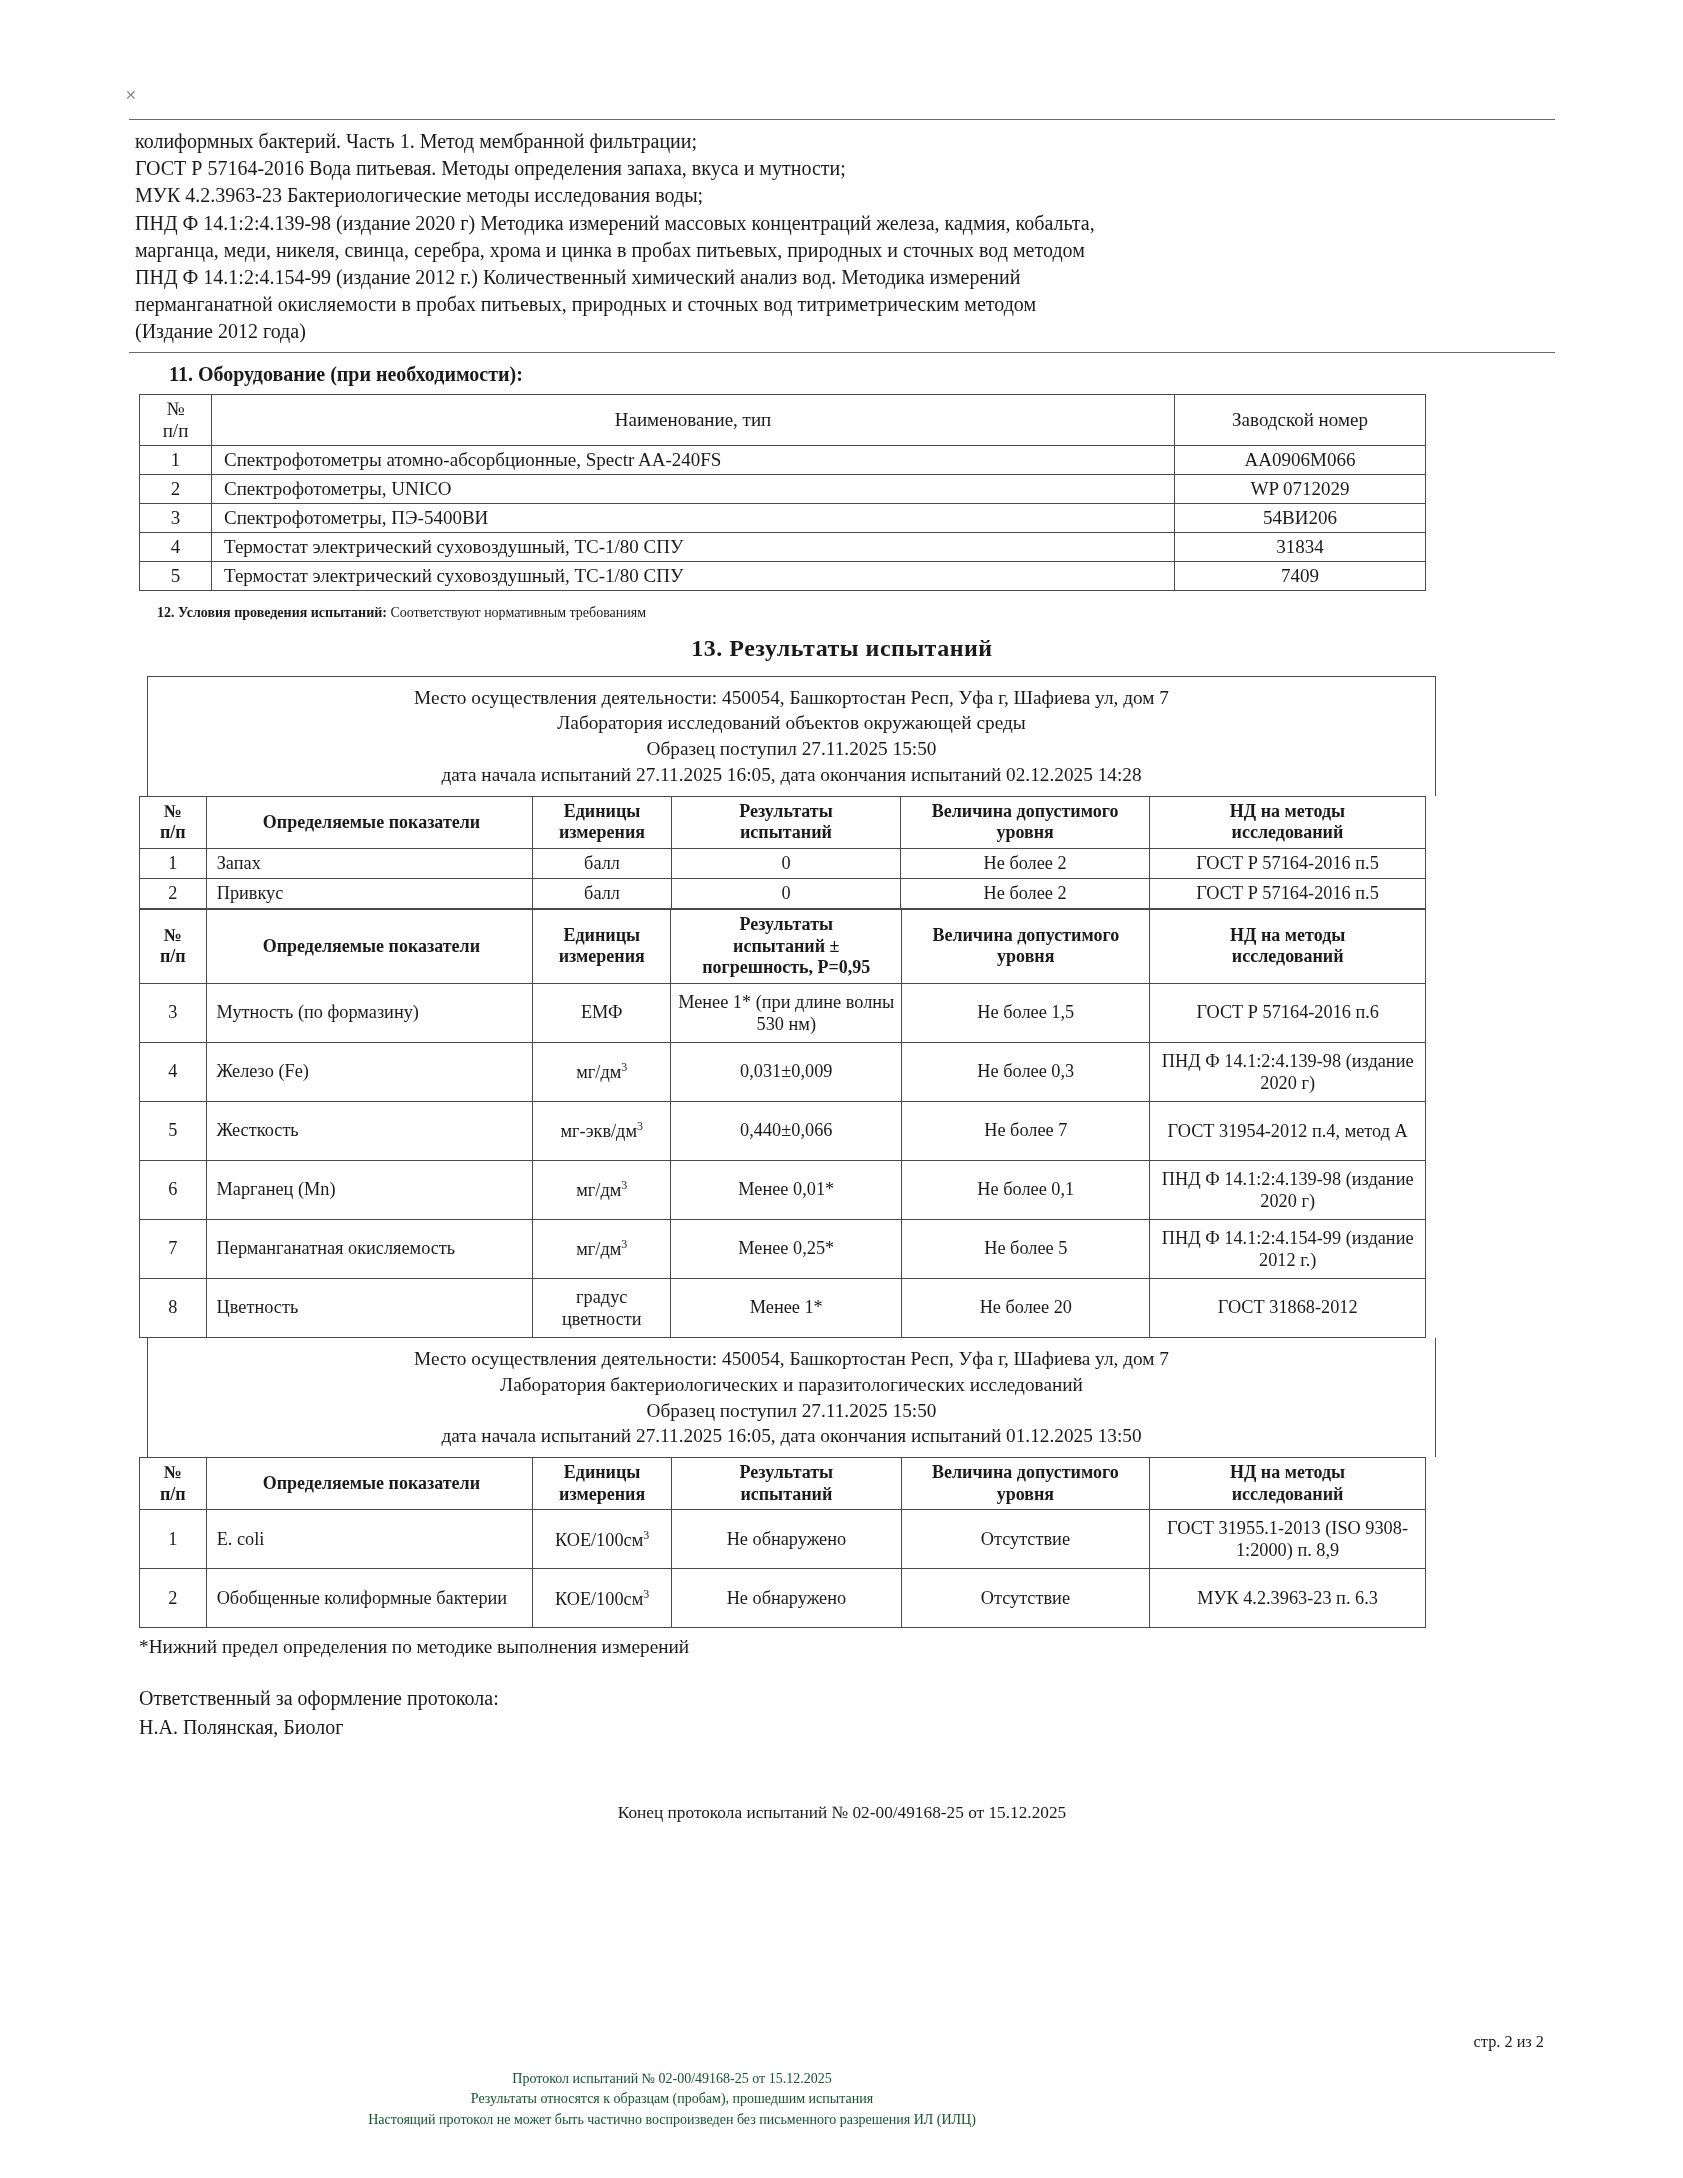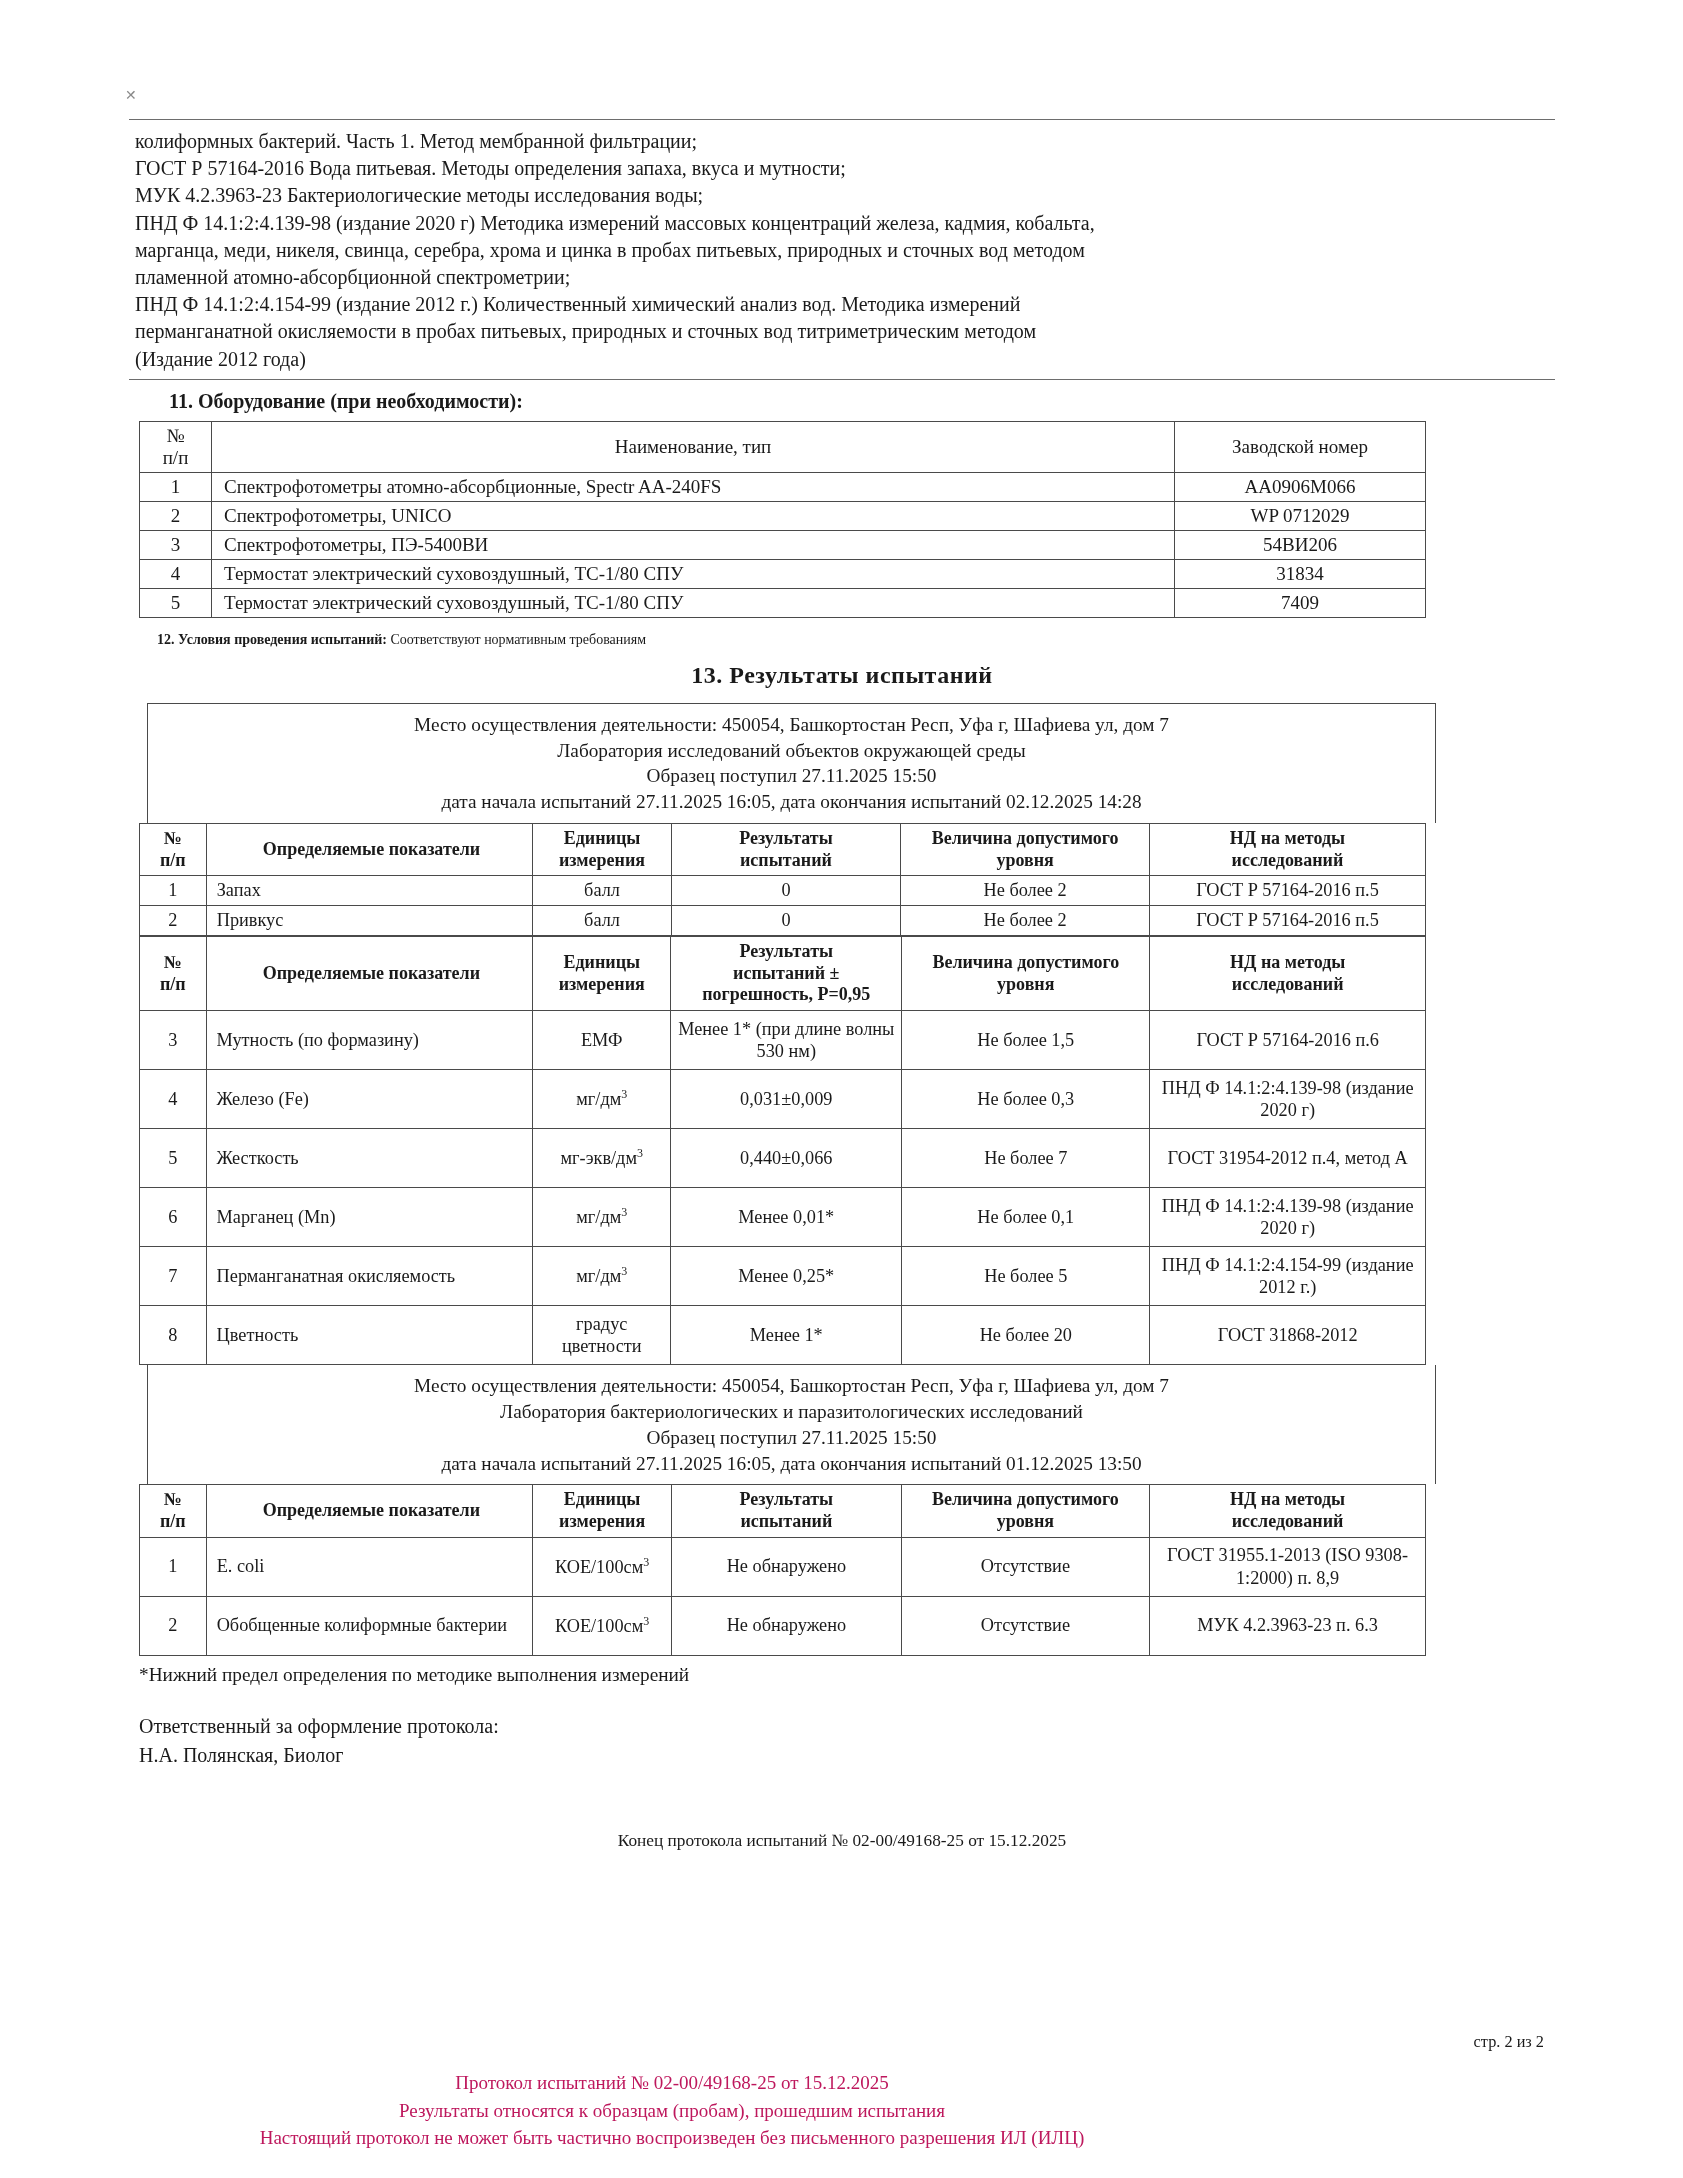--- a/index.html
+++ b/index.html
@@ -141,23 +141,23 @@
     top: 2032px;
     font-size: 16.3px;
     text-align: center;
   }
   .foot {
     position: absolute;
     left: 0;
     top: 2069px;
     width: 1344px;
     text-align: center;
-    font-size: 19px;
+    font-size: 14px;
     line-height: 1.45;
-    color: #be185d;
+    color: #14532d;
   }
   .mark {
     position: absolute;
     left: 125px;
     top: 87px;
     width: 10px;
     height: 10px;
     color: #8a8a8a;
     font-size: 14px;
   }
@@ -172,21 +172,20 @@
   <div class="content">
 
     <div class="rule"></div>
 
     <div class="intro-block">
       <div class="intro-line">колиформных бактерий. Часть 1. Метод мембранной фильтрации;</div>
       <div class="intro-line">ГОСТ Р 57164-2016 Вода питьевая. Методы определения запаха, вкуса и мутности;</div>
       <div class="intro-line">МУК 4.2.3963-23 Бактериологические методы исследования воды;</div>
       <div class="intro-line">ПНД Ф 14.1:2:4.139-98 (издание 2020 г) Методика измерений массовых концентраций железа, кадмия, кобальта,</div>
       <div class="intro-line">марганца, меди, никеля, свинца, серебра, хрома и цинка в пробах питьевых, природных и сточных вод методом</div>
-      <div class="intro-line">пламенной атомно-абсорбционной спектрометрии;</div>
       <div class="intro-line">ПНД Ф 14.1:2:4.154-99 (издание 2012 г.) Количественный химический анализ вод. Методика измерений</div>
       <div class="intro-line">перманганатной окисляемости в пробах питьевых, природных и сточных вод титриметрическим методом</div>
       <div class="intro-line">(Издание 2012 года)</div>
     </div>
 
     <div class="rule"></div>
 
     <div class="section-title">11. Оборудование (при необходимости):</div>
 
     <table class="equip">

